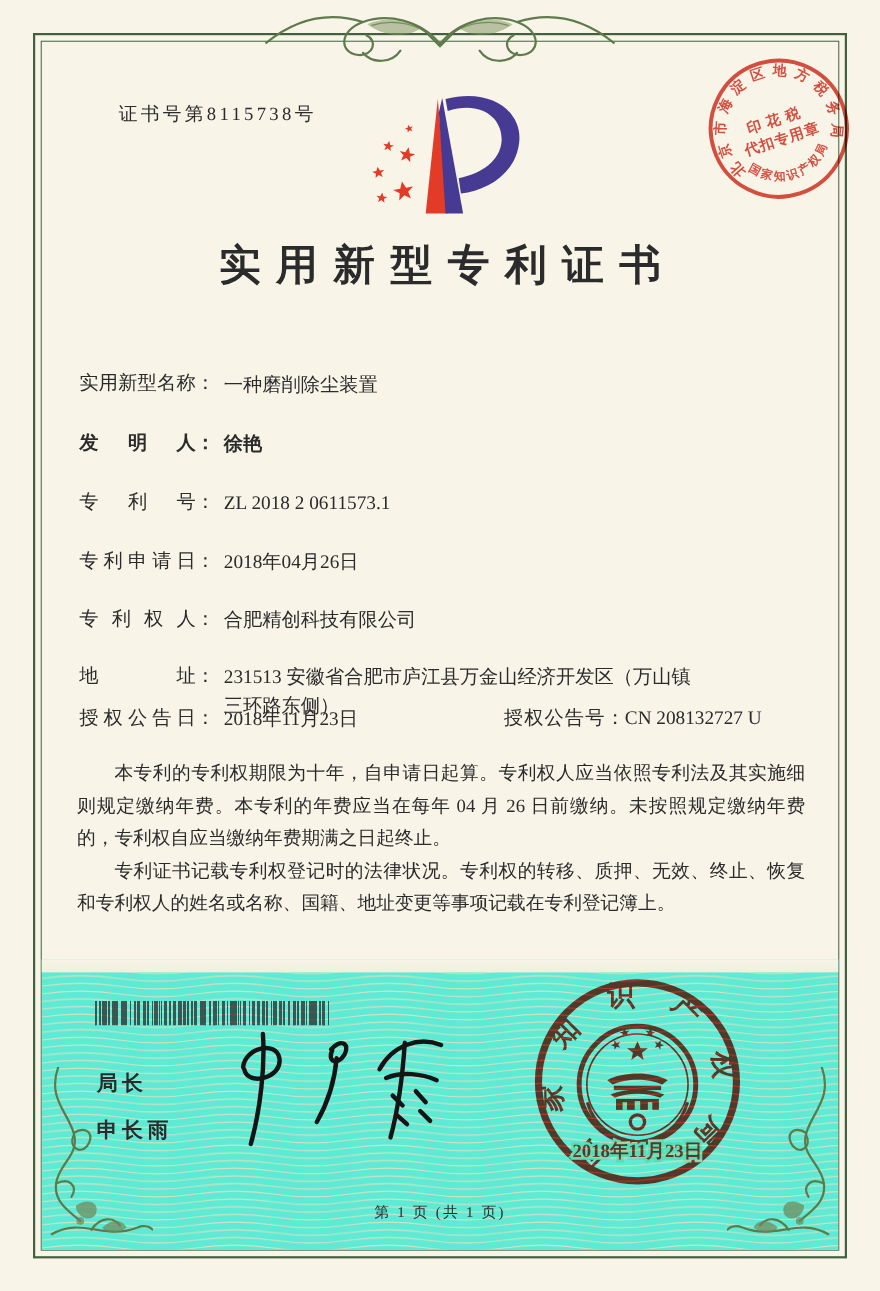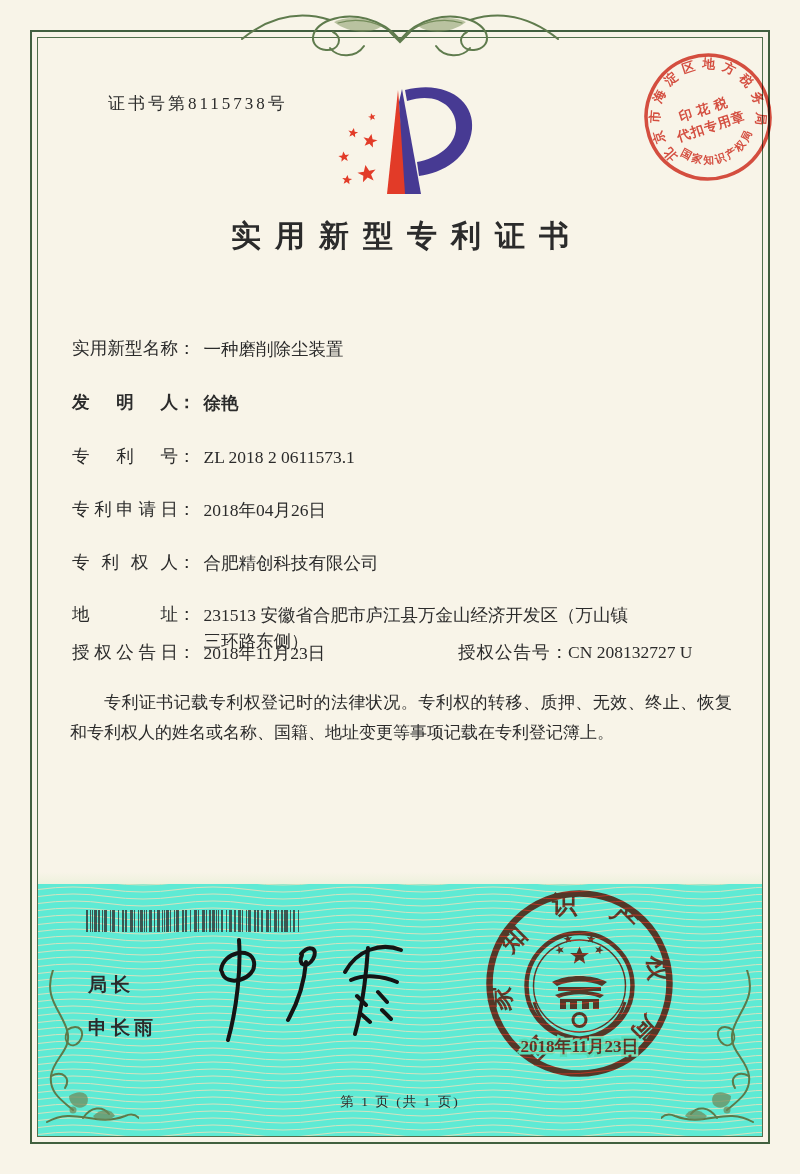--- a/index.html
+++ b/index.html
@@ -9,21 +9,21 @@
     font-family:"Liberation Serif", serif;color:#2b2b2b;
   }
   .frame-outer{position:absolute;left:30px;top:30px;right:30px;bottom:30px;border:2px solid #41603f;pointer-events:none;}
   .frame-inner{position:absolute;left:37px;top:37px;right:37px;bottom:37px;border:1px solid #51704c;pointer-events:none;}
 
   .cert-no{position:absolute;left:74px;top:92px;font-size:17px;letter-spacing:3px;margin-left:34px;}
 
   .logo{position:absolute;left:335px;top:76px;width:155px;height:128px;}
   .tax-stamp{position:absolute;left:637px;top:46px;width:142px;height:142px;mix-blend-mode:multiply;opacity:.95;}
 
-  .title{position:absolute;left:0;right:0;top:216px;text-align:center;font-size:30px;font-weight:bold;letter-spacing:14px;text-indent:14px;}
+  .title{position:absolute;left:0;right:0;top:216px;text-align:center;font-size:38px;font-weight:bold;letter-spacing:14px;text-indent:14px;}
 
   .fields{position:absolute;left:72px;top:336px;width:670px;font-size:17.5px;}
   .frow{position:absolute;left:0;white-space:nowrap;}
   .frow .lbl{display:inline-block;width:106px;text-align:justify;text-align-last:justify;vertical-align:top;}
   .frow .val{display:inline-block;margin-left:8px;vertical-align:top;white-space:normal;line-height:26px;}
   .frow.addr .val{width:436px;}
   .grant-right{position:absolute;left:386px;top:0;white-space:nowrap;}
   .grant-right .lbl2{display:inline-block;letter-spacing:1px;}
 
   .paras{position:absolute;left:70px;top:688px;width:662px;font-size:17px;line-height:29.5px;text-align:justify;}
@@ -139,20 +139,21 @@
     </div>
     <div class="frow" style="top:304px;">
       <span class="lbl">授权公告日</span><span>：</span><span class="val">2018年11月23日</span>
       <span class="grant-right">
         <span class="lbl2">授权公告号</span><span>：</span><span>CN 208132727 U</span>
       </span>
     </div>
   </div>
 
   <div class="paras">
+    <p>本专利的专利权期限为十年，自申请日起算。专利权人应当依照专利法及其实施细则规定缴纳年费。本专利的年费应当在每年 04 月 26 日前缴纳。未按照规定缴纳年费的，专利权自应当缴纳年费期满之日起终止。</p>
     <p>专利证书记载专利权登记时的法律状况。专利权的转移、质押、无效、终止、恢复和专利权人的姓名或名称、国籍、地址变更等事项记载在专利登记簿上。</p>
   </div>
 
   <div class="green-zone">
     <svg class="waves" preserveAspectRatio="none">
       <defs>
         <pattern id="wv" width="140" height="7" patternUnits="userSpaceOnUse">
           <path d="M0,3.5 Q35,-1.5 70,3.5 T140,3.5" stroke="#d4e2bf" stroke-width="1" fill="none"></path>
         </pattern>
       </defs>

